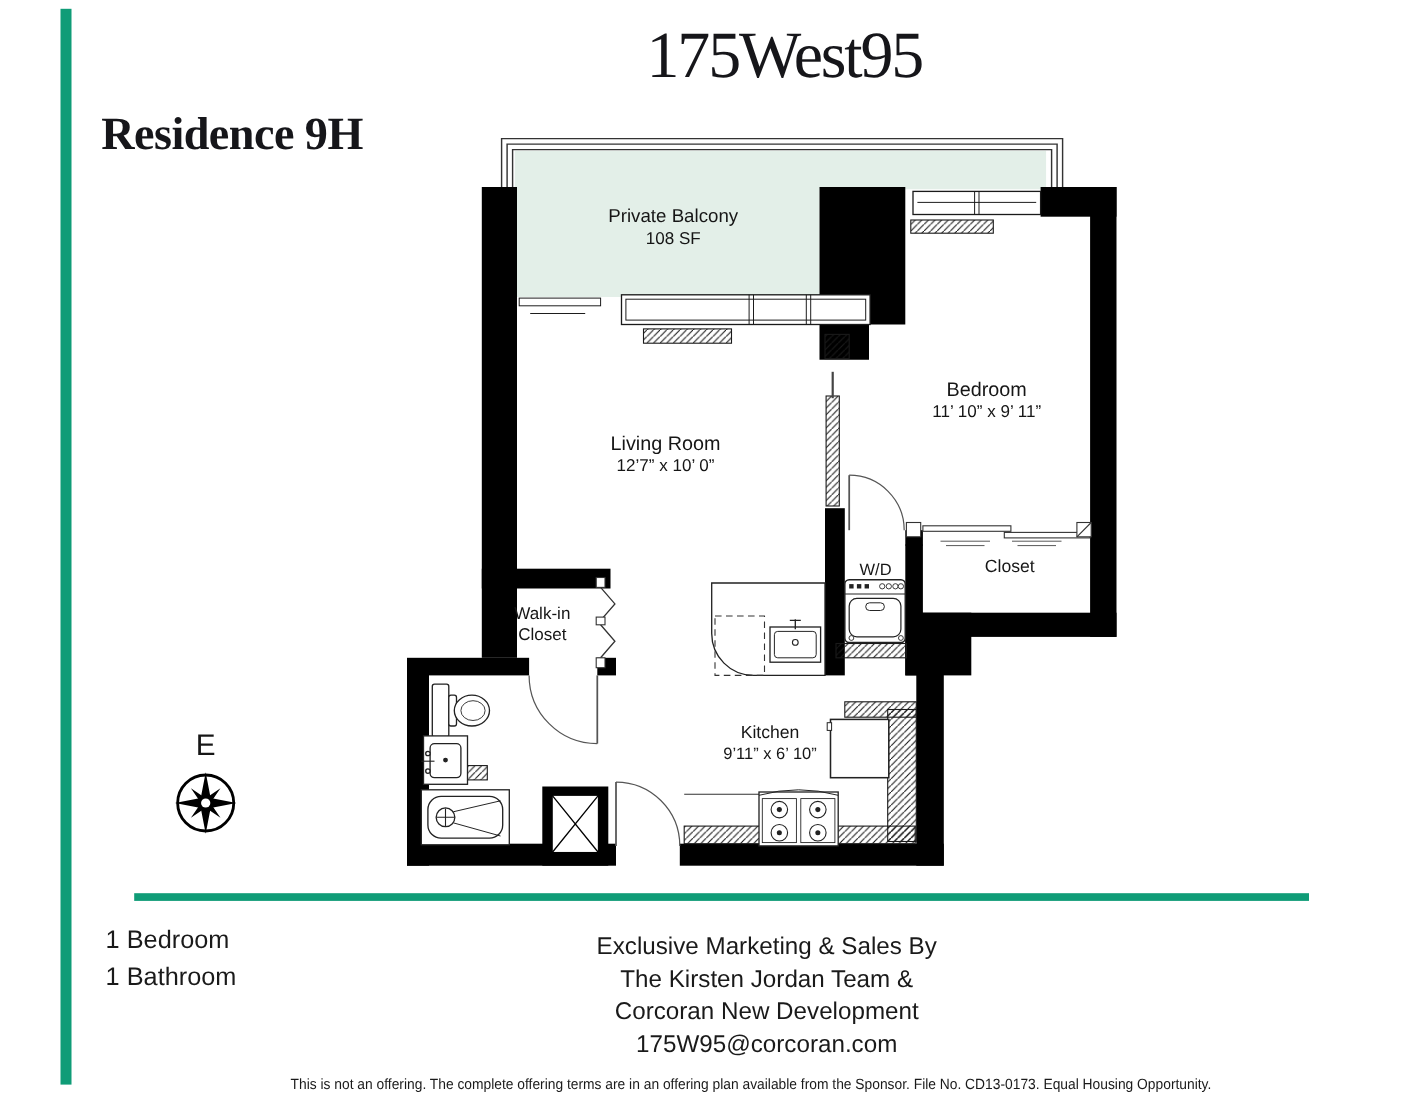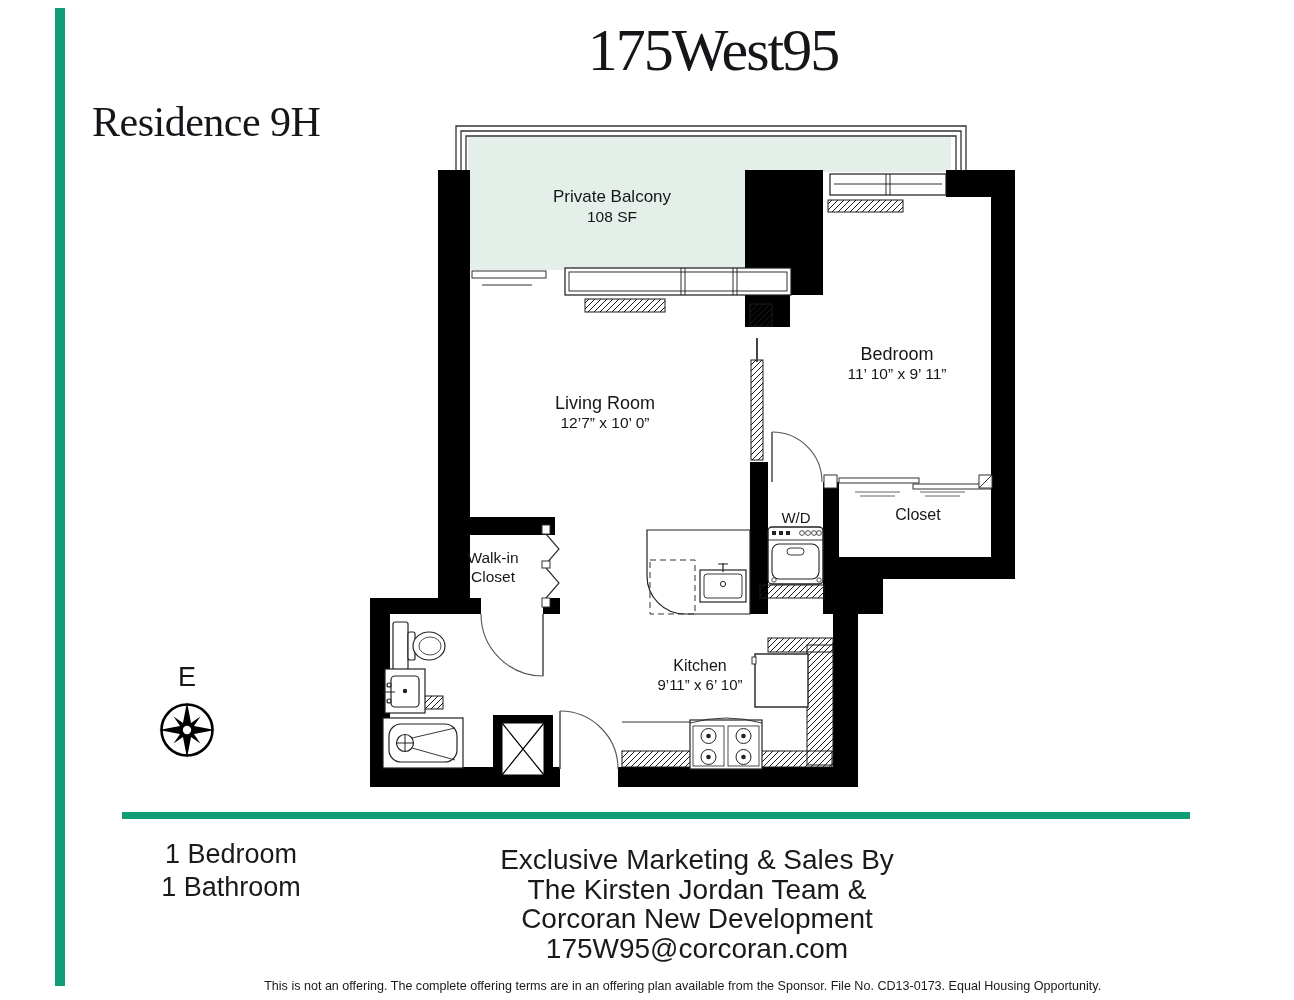--- a/index.html
+++ b/index.html
@@ -5,29 +5,29 @@
   * { box-sizing: border-box; }
   html,body { margin:0; padding:0; }
   body {
     width:1294px; height:1000px; position:relative; background:#fff;
     font-family:"Liberation Sans", sans-serif; color:#111; overflow:hidden;
   }
   .serif { font-family:"Liberation Serif","DejaVu Serif",serif; }
   .green-bar { position:absolute; left:55px; top:8px; width:10px; height:978px; }
   .logo { position:absolute; left:513px; top:16px; width:400px; text-align:center;
           font-size:60px; letter-spacing:-2px; font-weight:400; color:#16161a; }
-  .residence { position:absolute; left:92px; top:98px; font-size:42px; font-weight:400;
+  .residence { position:absolute; left:92px; top:98px; font-size:42px; font-weight:700;
                letter-spacing:-0.5px; color:#16161a; }
   .plan-wrap { position:absolute; left:360px; top:120px; width:660px; height:680px; }
   .compass { position:absolute; left:150px; top:660px; width:74px; height:112px; text-align:center; }
   .green-rule { position:absolute; left:122px; top:812px; width:1068px; height:7px; }
-  .stats { position:absolute; left:96px; top:838px; width:270px; text-align:center;
-           font-size:27px; line-height:33px; color:#1a1a1a; }
+  .stats { position:absolute; left:96px; top:838px; width:270px; 
+           font-size:23px; line-height:33px; color:#1a1a1a; }
   .marketing { position:absolute; left:447px; top:845px; width:500px; text-align:center;
-               font-size:28px; line-height:29.5px; color:#1a1a1a; }
+               font-size:22px; line-height:29.5px; color:#1a1a1a; }
   .disclaimer { position:absolute; left:40px; top:978px; width:1280px; text-align:center;
                 font-size:13.5px; color:#1a1a1a; transform:scaleX(0.93); transform-origin:53% 0; }
   svg text { font-family:"Liberation Sans", sans-serif; fill:#161616; }
 </style>
 </head>
 <body>
 
 <div class="green-bar" style="background:#0f9c77;"></div>
 
 <div class="logo serif">175West95</div>

